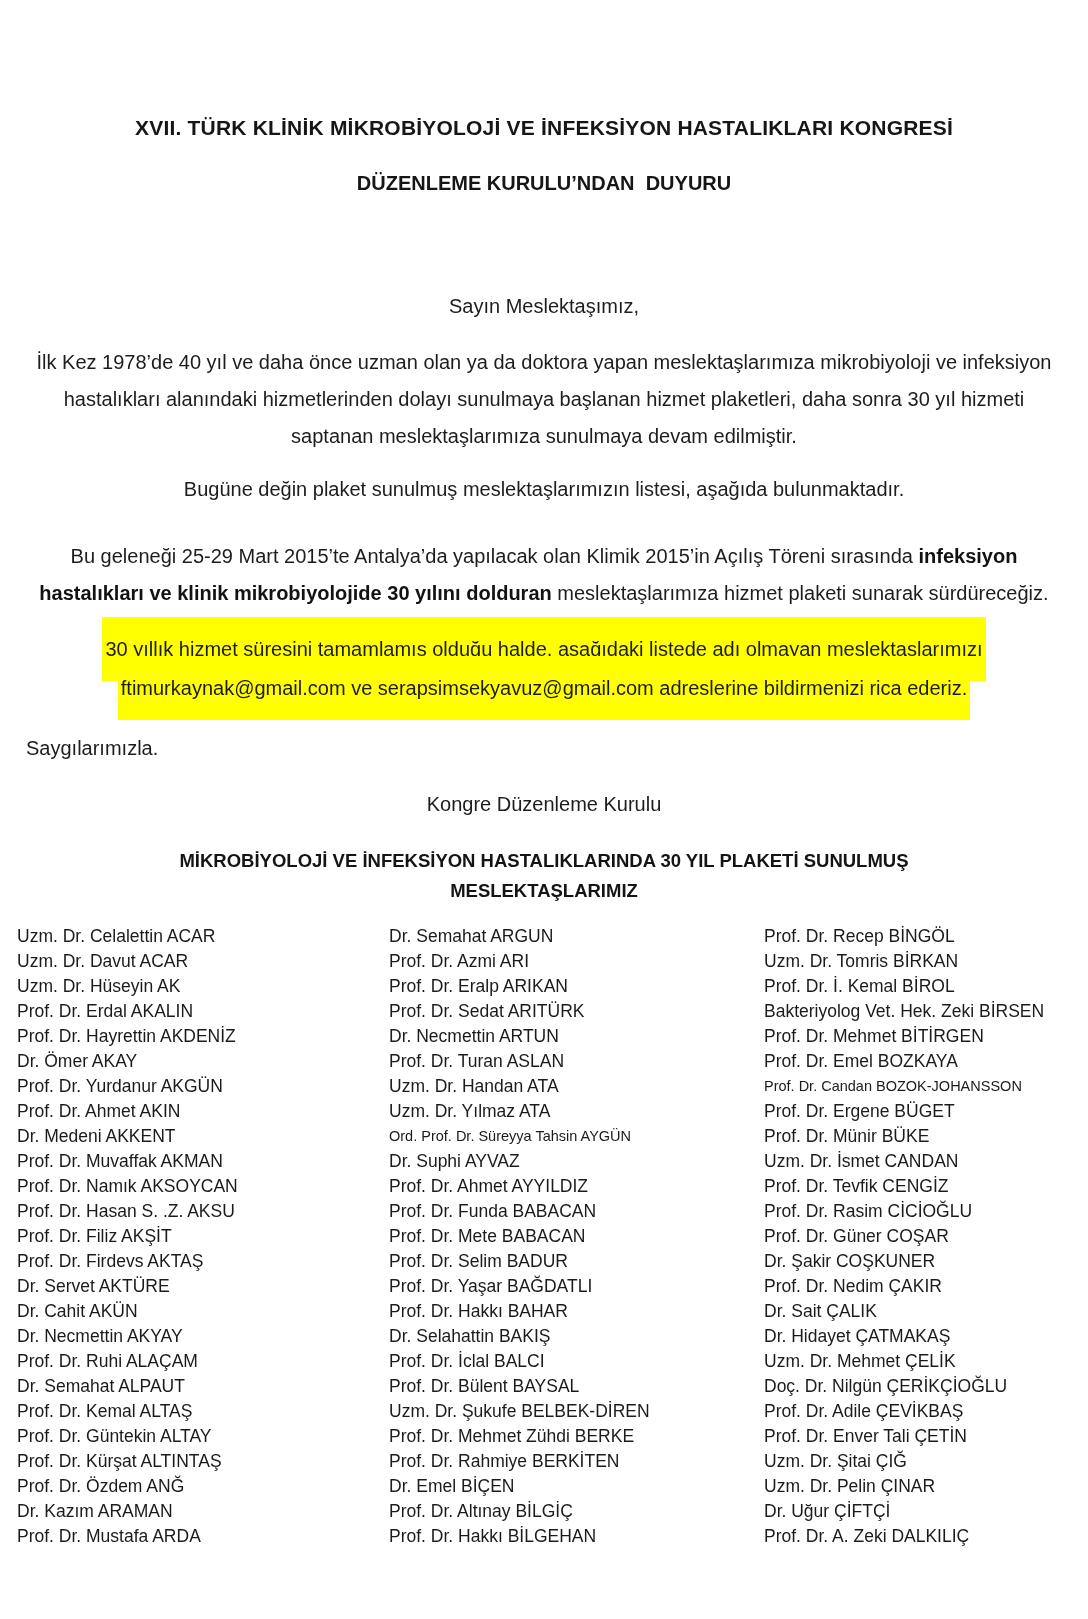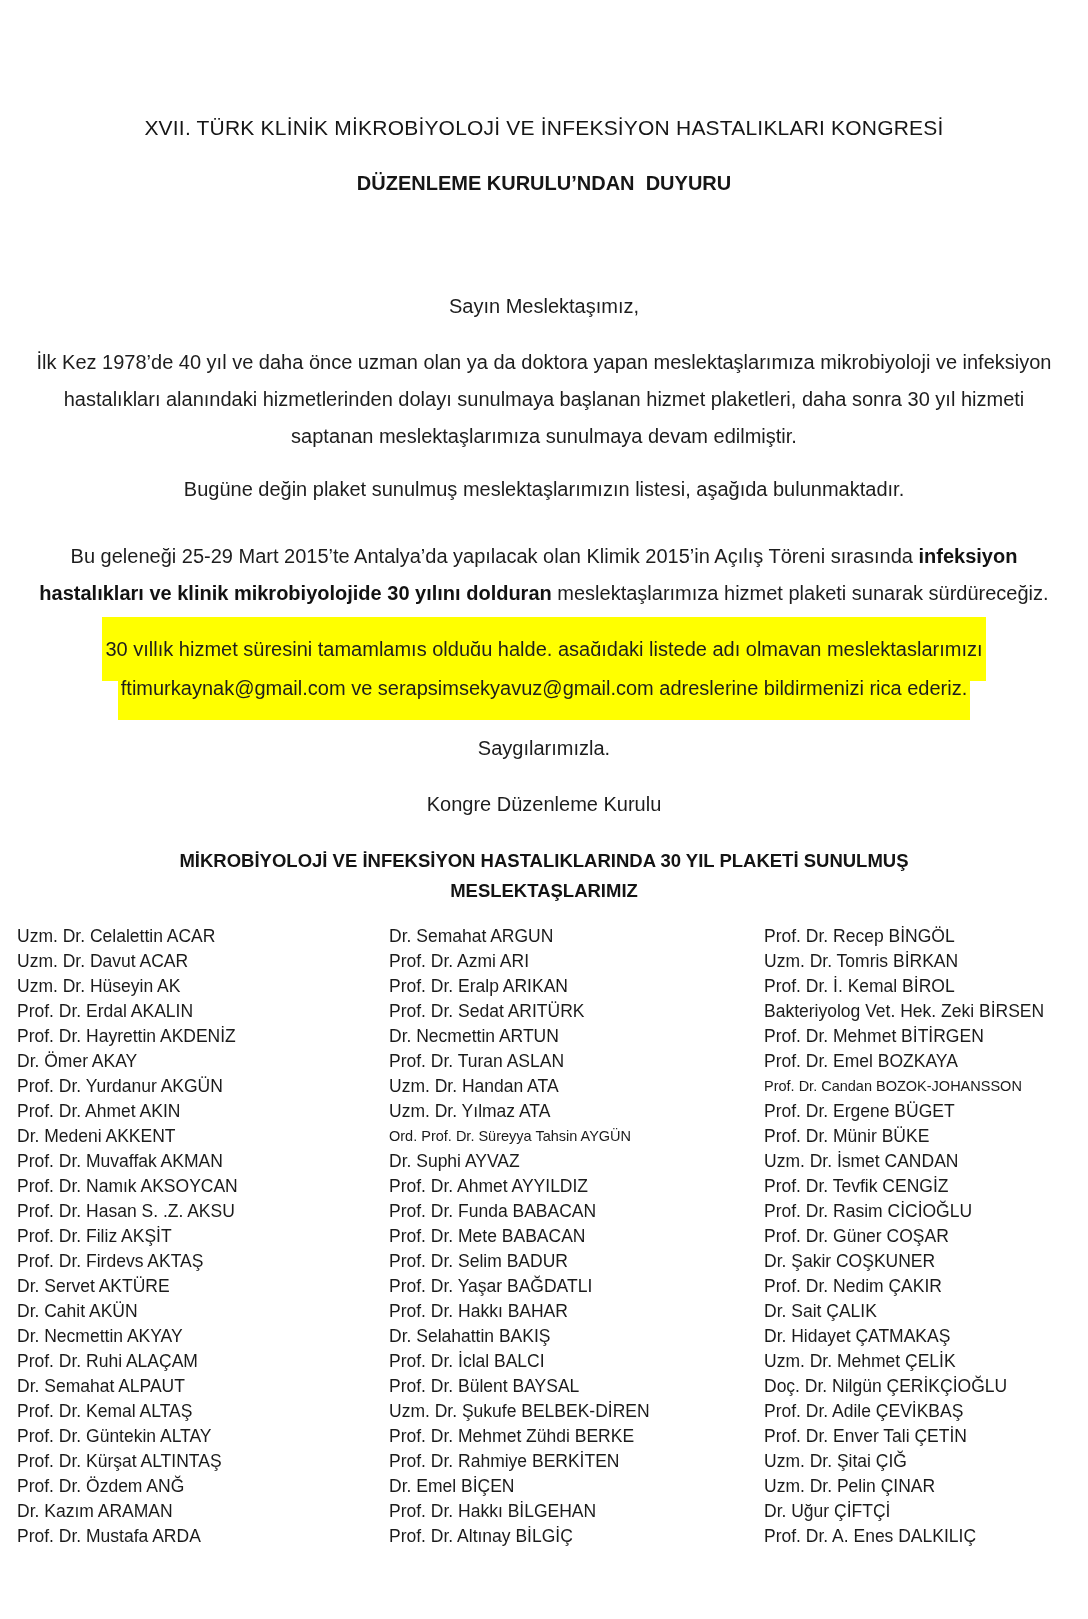--- a/index.html
+++ b/index.html
@@ -9,21 +9,21 @@
     background: #ffffff;
     color: #1d1d1d;
     font-family: "Liberation Sans", sans-serif;
     overflow: hidden;
   }
   .page { width: 1088px; }
 
   .title {
     margin: 116px 24px 8px;
     font-size: 21px;
-    font-weight: 400;
+    font-weight: 700;
     text-align: center;
     color: #161616;
     letter-spacing: 0.2px;
   }
   .subtitle {
     margin: 32px 24px 0;
     font-size: 20px;
     font-weight: 700;
     text-align: center;
     color: #161616;
@@ -47,21 +47,21 @@
   .hl { margin-top: 18px; line-height: 39px; }
   .hl mark {
     background: #ffff00;
     color: inherit;
     padding: 21px 3px;
     text-align: right;
   }
   .closing {
     margin: 29px 26px 0;
     font-size: 20px;
-    text-align: center;
+    text-align: left;
   }
   .signature {
     margin: 33px 26px 0;
     font-size: 20px;
     text-align: center;
   }
   .list-header {
     margin: 30px 26px 0;
     font-size: 18.5px;
     font-weight: 700;
@@ -155,22 +155,22 @@
         <div class="name-row">Prof. Dr. Selim BADUR</div>
         <div class="name-row">Prof. Dr. Yaşar BAĞDATLI</div>
         <div class="name-row">Prof. Dr. Hakkı BAHAR</div>
         <div class="name-row">Dr. Selahattin BAKIŞ</div>
         <div class="name-row">Prof. Dr. İclal BALCI</div>
         <div class="name-row">Prof. Dr. Bülent BAYSAL</div>
         <div class="name-row">Uzm. Dr. Şukufe BELBEK-DİREN</div>
         <div class="name-row">Prof. Dr. Mehmet Zühdi BERKE</div>
         <div class="name-row">Prof. Dr. Rahmiye BERKİTEN</div>
         <div class="name-row">Dr. Emel BİÇEN</div>
+        <div class="name-row">Prof. Dr. Altınay BİLGİÇ</div>
         <div class="name-row">Prof. Dr. Hakkı BİLGEHAN</div>
-        <div class="name-row">Prof. Dr. Altınay BİLGİÇ</div>
       </div>
     <div class="names-col">
         <div class="name-row">Prof. Dr. Recep BİNGÖL</div>
         <div class="name-row">Uzm. Dr. Tomris BİRKAN</div>
         <div class="name-row">Prof. Dr. İ. Kemal BİROL</div>
         <div class="name-row">Bakteriyolog Vet. Hek. Zeki BİRSEN</div>
         <div class="name-row">Prof. Dr. Mehmet BİTİRGEN</div>
         <div class="name-row">Prof. Dr. Emel BOZKAYA</div>
         <div class="name-row small">Prof. Dr. Candan BOZOK-JOHANSSON</div>
         <div class="name-row">Prof. Dr. Ergene BÜGET</div>
@@ -183,17 +183,17 @@
         <div class="name-row">Prof. Dr. Nedim ÇAKIR</div>
         <div class="name-row">Dr. Sait ÇALIK</div>
         <div class="name-row">Dr. Hidayet ÇATMAKAŞ</div>
         <div class="name-row">Uzm. Dr. Mehmet ÇELİK</div>
         <div class="name-row">Doç. Dr. Nilgün ÇERİKÇİOĞLU</div>
         <div class="name-row">Prof. Dr. Adile ÇEVİKBAŞ</div>
         <div class="name-row">Prof. Dr. Enver Tali ÇETİN</div>
         <div class="name-row">Uzm. Dr. Şitai ÇIĞ</div>
         <div class="name-row">Uzm. Dr. Pelin ÇINAR</div>
         <div class="name-row">Dr. Uğur ÇİFTÇİ</div>
-        <div class="name-row">Prof. Dr. A. Enes DALKILIÇ</div>
+        <div class="name-row">Prof. Dr. A. Zeki DALKILIÇ</div>
       </div>
   </div>
 
 </div>
 
 </body></html>

